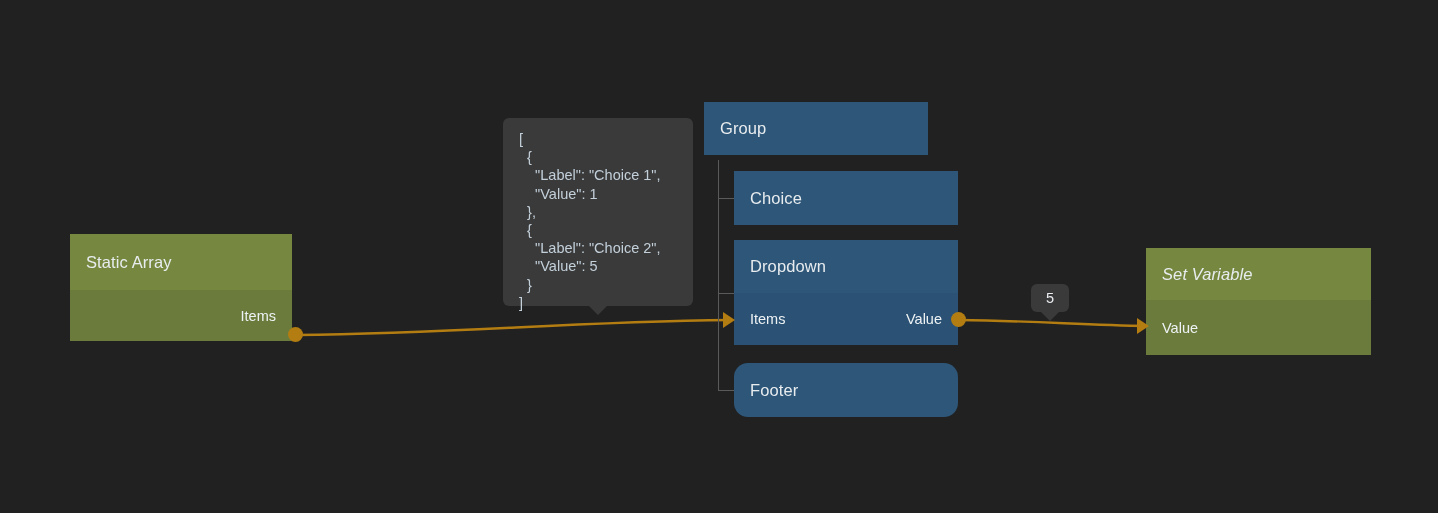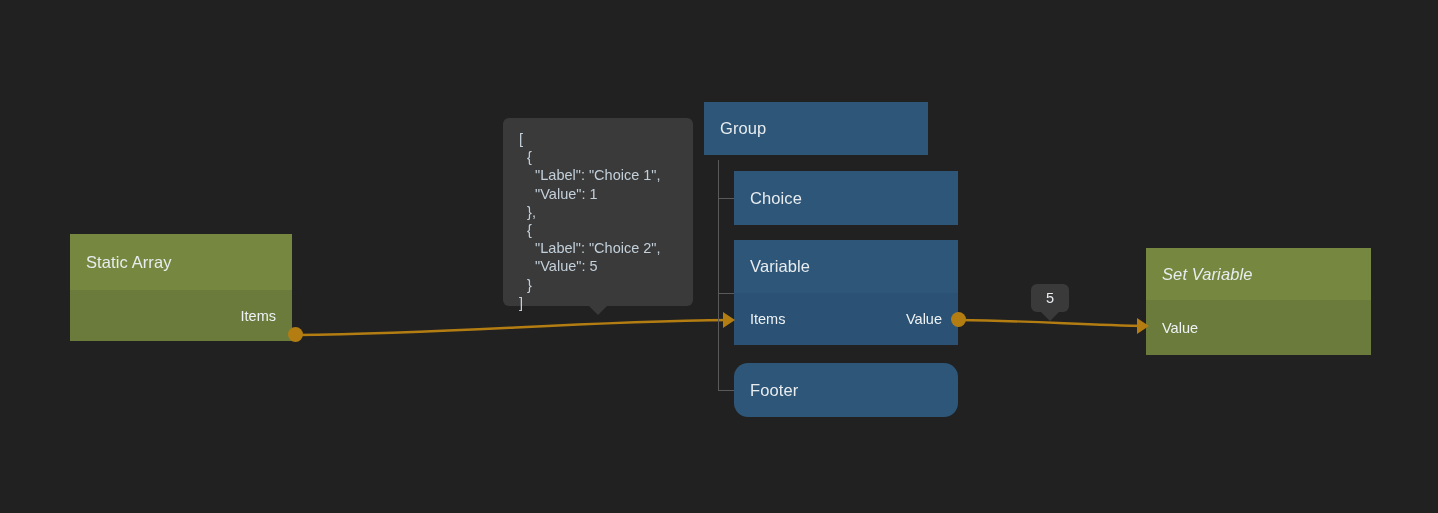--- a/index.html
+++ b/index.html
@@ -165,21 +165,21 @@
 
   <div class="node node-blue" style="left:704px; top:102px; width:224px; height:53px;">
     <div class="node-title node-blue-flat" style="height:53px;">Group</div>
   </div>
 
   <div class="node node-blue" style="left:734px; top:171px; width:224px; height:54px;">
     <div class="node-title node-blue-flat" style="height:54px;">Choice</div>
   </div>
 
   <div class="node node-blue" style="left:734px; top:240px; width:224px; height:105px;">
-    <div class="node-title hdr" style="height:53px;">Variable</div>
+    <div class="node-title hdr" style="height:53px;">Dropdown</div>
     <div class="node-row body" style="height:52px;">
       <span class="row-in">Items</span>
       <span class="row-spacer"></span>
       <span class="row-out">Value</span>
     </div>
   </div>
   <div class="port-arrow" style="left:723px; top:312px;"></div>
   <div class="port-circle" style="left:951px; top:312px;"></div>
 
   <div class="node node-blue" style="left:734px; top:363px; width:224px; height:54px;">

